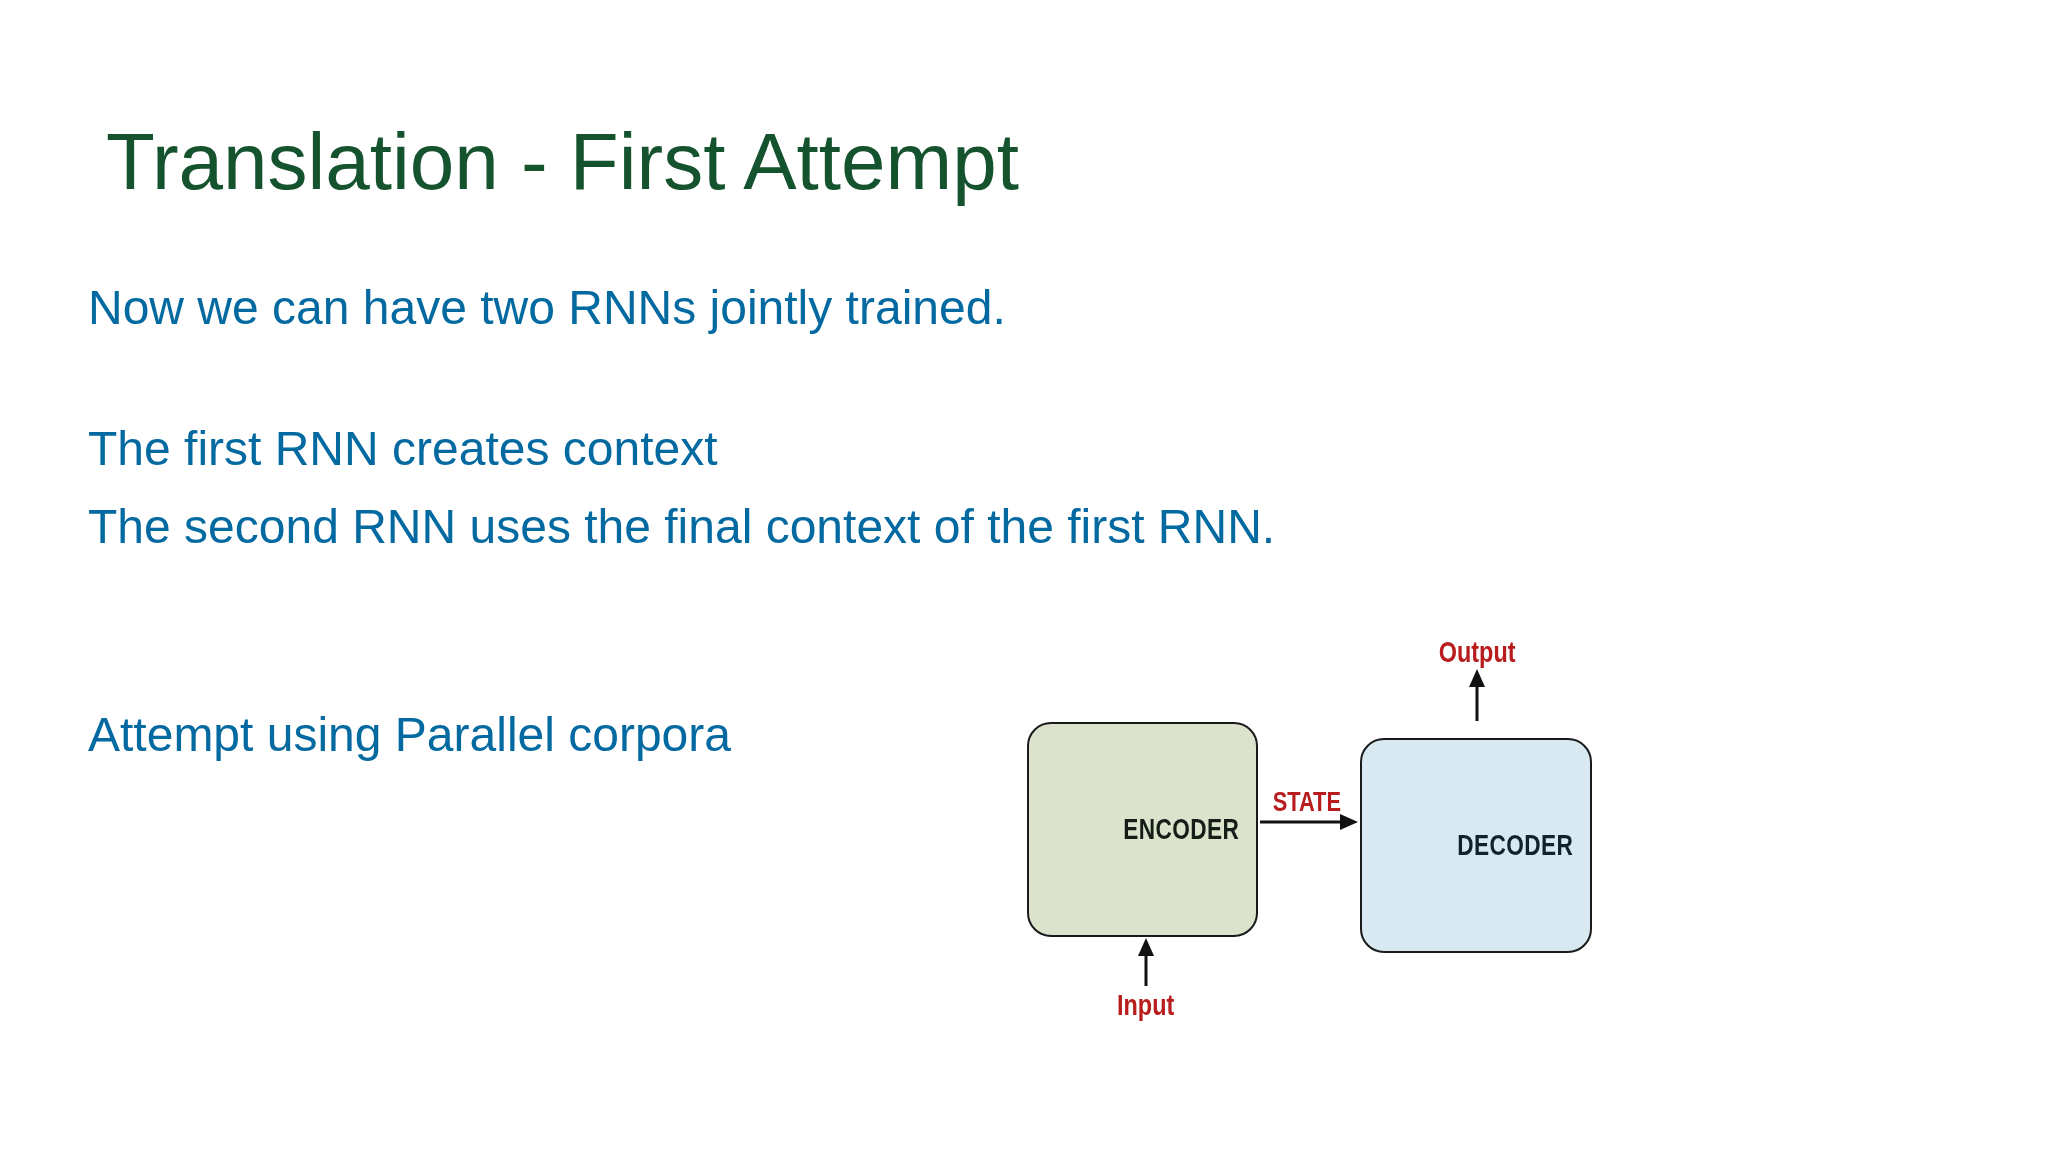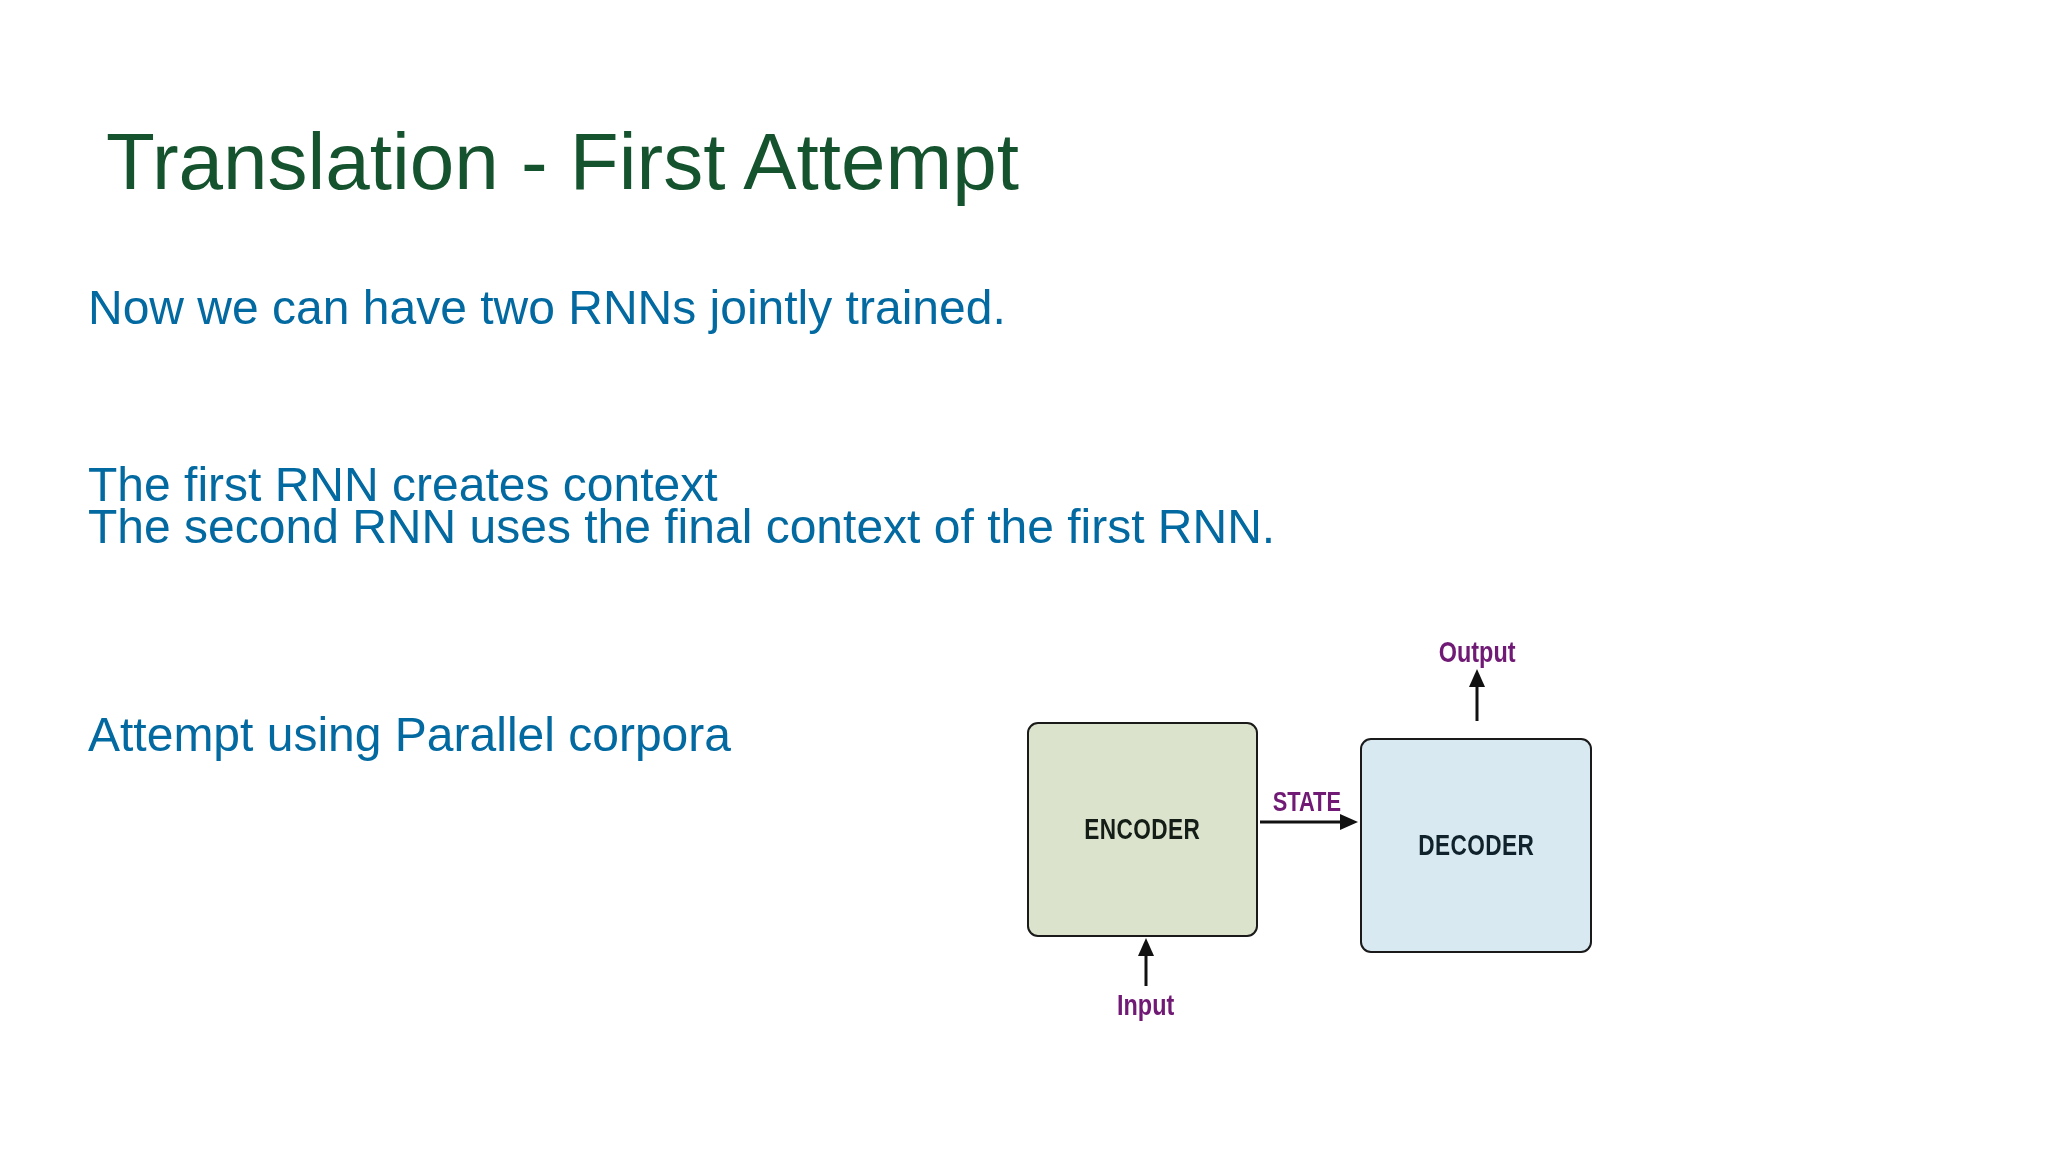--- a/index.html
+++ b/index.html
@@ -25,40 +25,40 @@
 
   .body-line {
     position: absolute;
     left: 88px;
     font-size: 48px;
     line-height: 1;
     color: #0369a1;
     white-space: nowrap;
   }
   .body-line.l1 { top: 284px; }
-  .body-line.l2 { top: 425px; margin-top: 36px; }
+  .body-line.l2 { top: 425px; }
   .body-line.l3 { top: 503px; }
   .body-line.l4 { top: 711px; }
 
   
   .diagram {
     position: absolute;
     left: 1000px;
     top: 620px;
     width: 700px;
     height: 460px;
   }
 
   .node {
     position: absolute;
     border: 2px solid #1a1a1a;
-    border-radius: 11px;
+    border-radius: 24px;
     display: flex;
     align-items: center;
-    justify-content: center;
+    justify-content: flex-end;
   }
   .node.encoder {
     left: 27px;   
     top: 102px;   
     width: 231px;
     height: 215px;
     background: #dce3cd;
   }
   .node.decoder {
     left: 360px;  
@@ -75,21 +75,21 @@
     color: #141d16;
     letter-spacing: 0.5px;
     transform: scaleX(0.78);
     white-space: nowrap;
   }
   .node.decoder .node-label { color: #10222b; }
 
   .diagram-label {
     position: absolute;
     font-weight: bold;
-    color: #701a75;
+    color: #b91c1c;
     text-align: center;
     white-space: nowrap;
   }
   .diagram-label .squish {
     display: inline-block;
     transform: scaleX(0.78);
     transform-origin: center;
   }
   .label-state  { left: 227px; top: 166px; width: 160px; font-size: 28px; }  
   .label-output { left: 397px; top:  15px; width: 160px; font-size: 30px; }  

